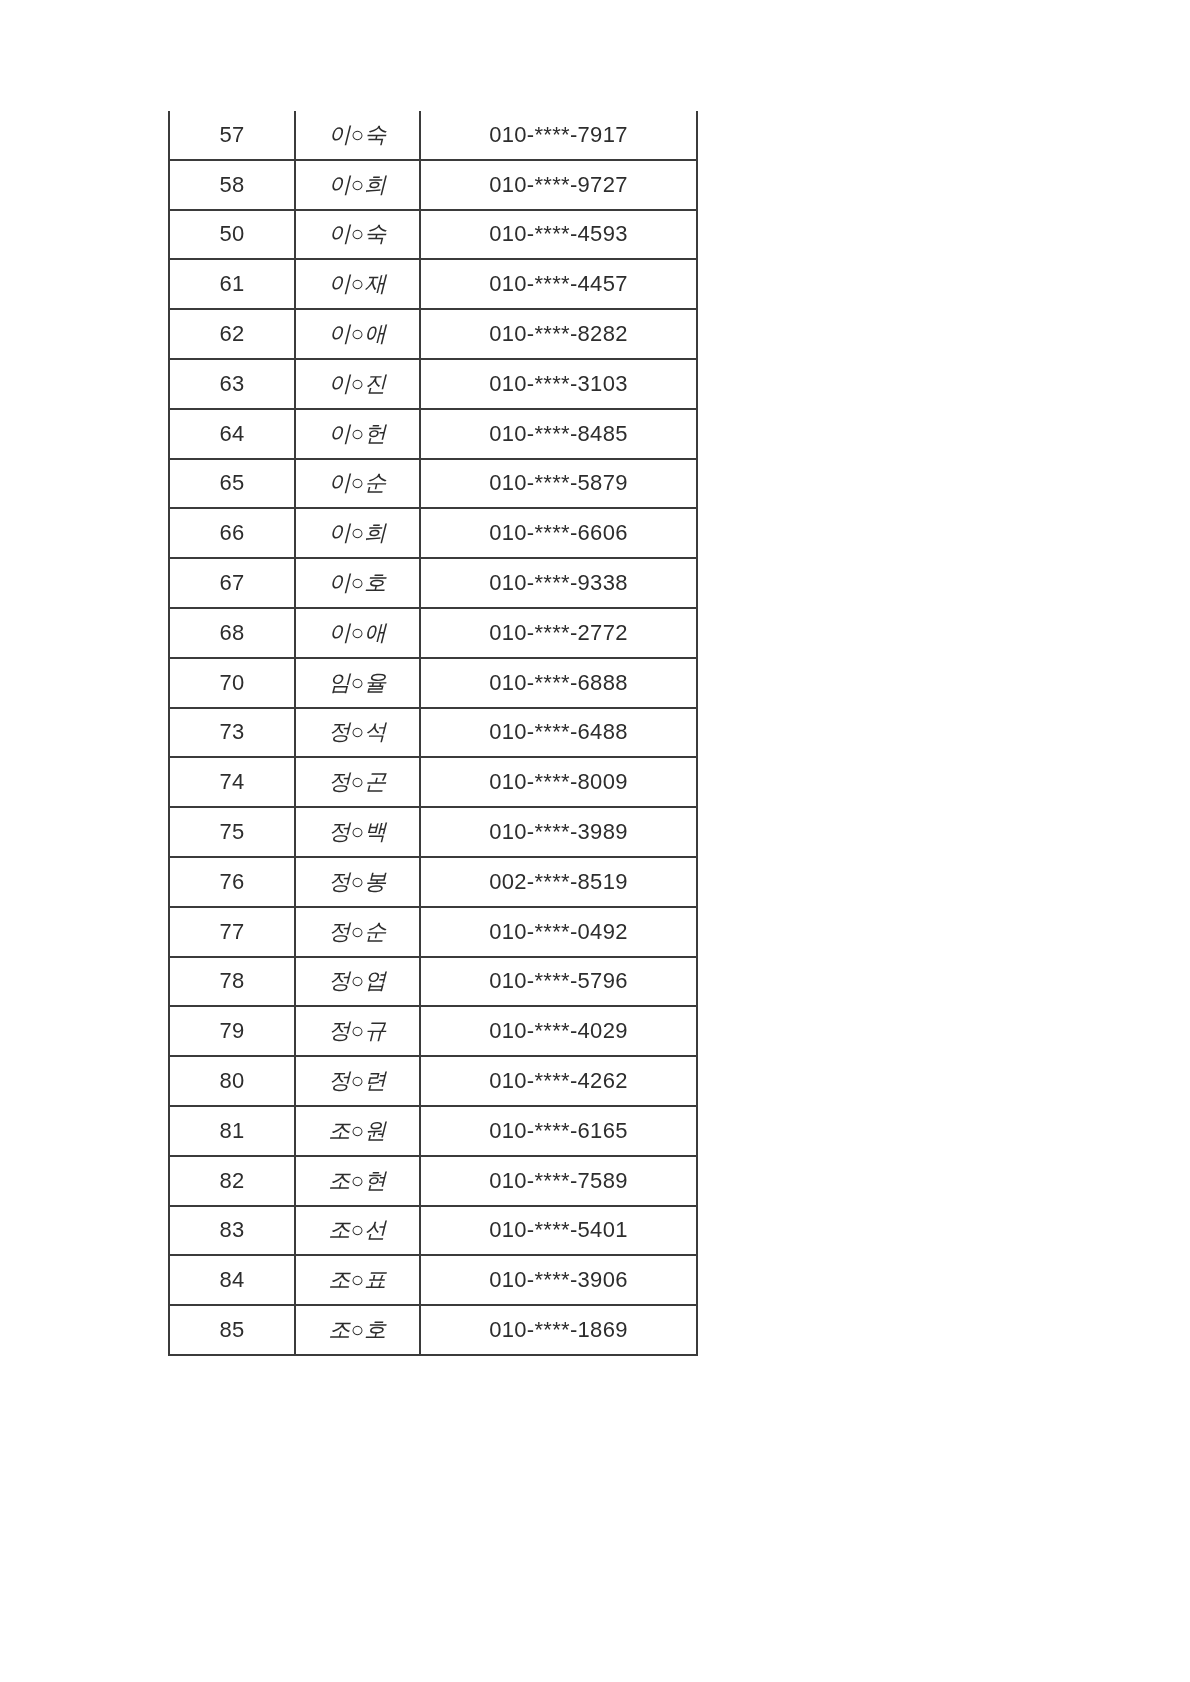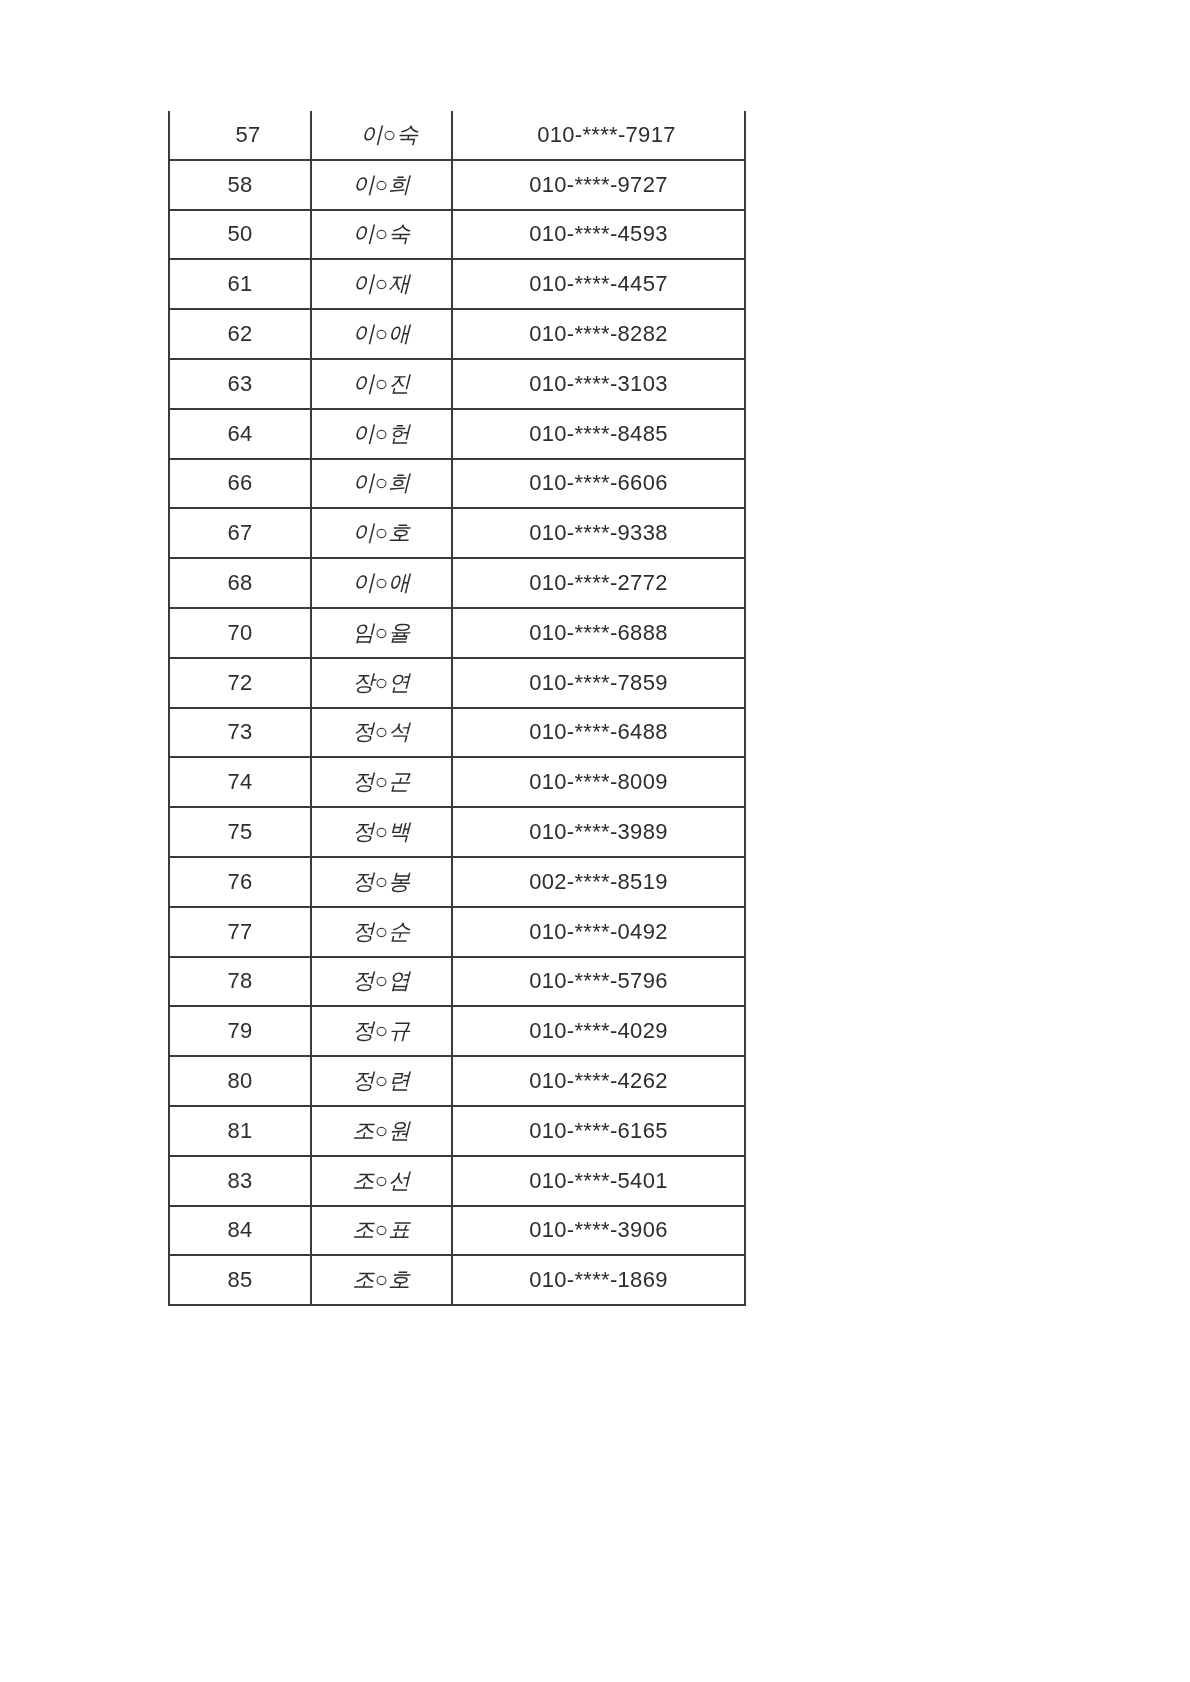--- a/index.html
+++ b/index.html
@@ -32,21 +32,20 @@
     vertical-align: middle;
     font-size: 22px;
     letter-spacing: 0.3px;
     color: #2d2d2d;
     white-space: nowrap;
     overflow: hidden;
   }
   
   table.roster tr:first-child td {
     border-top: none;
-    padding-left: 16px;
   }
   td.col-no    { width: 124px; }
   td.col-name  { width: 123px; font-size: 23px; font-style: italic; }
   td.col-phone { width: 275px; }
 </style>
 </head>
 <body>
 
 <div class="page">
   <table class="roster">
@@ -87,20 +86,25 @@
     <td class="col-name">이○진</td>
     <td class="col-phone">010-****-3103</td>
   </tr>
 
   <tr>
     <td class="col-no">64</td>
     <td class="col-name">이○헌</td>
     <td class="col-phone">010-****-8485</td>
   </tr>
 
+  <tr>
+    <td class="col-no">65</td>
+    <td class="col-name">이○순</td>
+    <td class="col-phone">010-****-5879</td>
+  </tr>
 
   <tr>
     <td class="col-no">66</td>
     <td class="col-name">이○희</td>
     <td class="col-phone">010-****-6606</td>
   </tr>
 
   <tr>
     <td class="col-no">67</td>
     <td class="col-name">이○호</td>
@@ -114,25 +118,20 @@
   </tr>
 
 
   <tr>
     <td class="col-no">70</td>
     <td class="col-name">임○율</td>
     <td class="col-phone">010-****-6888</td>
   </tr>
 
 
-  <tr>
-    <td class="col-no">72</td>
-    <td class="col-name">장○연</td>
-    <td class="col-phone">010-****-7859</td>
-  </tr>
 
   <tr>
     <td class="col-no">73</td>
     <td class="col-name">정○석</td>
     <td class="col-phone">010-****-6488</td>
   </tr>
 
   <tr>
     <td class="col-no">74</td>
     <td class="col-name">정○곤</td>
@@ -174,20 +173,25 @@
     <td class="col-name">정○련</td>
     <td class="col-phone">010-****-4262</td>
   </tr>
 
   <tr>
     <td class="col-no">81</td>
     <td class="col-name">조○원</td>
     <td class="col-phone">010-****-6165</td>
   </tr>
 
+  <tr>
+    <td class="col-no">82</td>
+    <td class="col-name">조○현</td>
+    <td class="col-phone">010-****-7589</td>
+  </tr>
 
   <tr>
     <td class="col-no">83</td>
     <td class="col-name">조○선</td>
     <td class="col-phone">010-****-5401</td>
   </tr>
 
   <tr>
     <td class="col-no">84</td>
     <td class="col-name">조○표</td>

